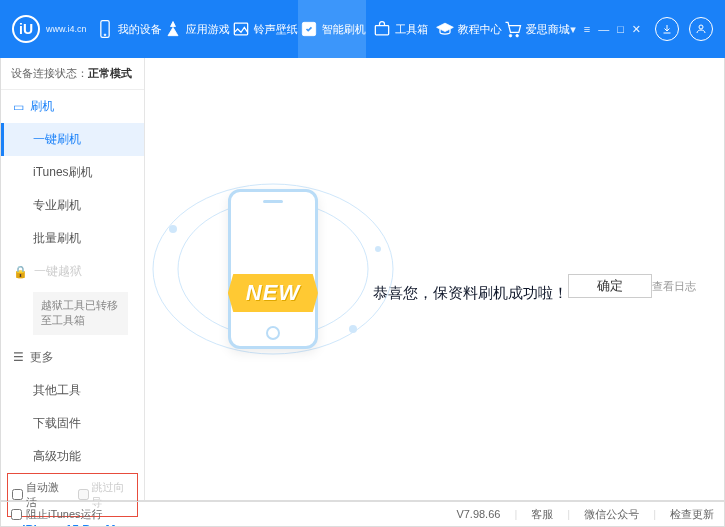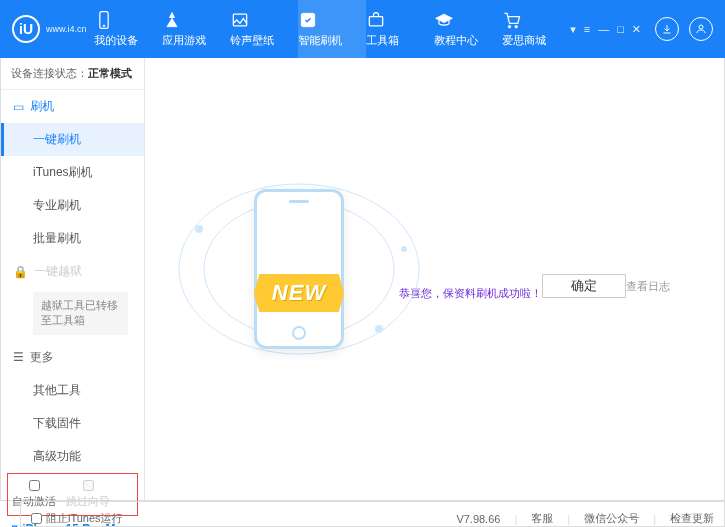--- a/index.html
+++ b/index.html
@@ -7,21 +7,21 @@
 .app { display: flex; flex-direction: column; height: 100%; }
 
 
 .header { background: #1a81f8; color: #fff; height: 58px; display: flex; align-items: center; padding: 0 12px; }
 .logo-area { display: flex; align-items: center; gap: 6px; width: 128px; }
 .logo-icon { width: 28px; height: 28px; border: 2px solid #fff; border-radius: 50%; display: flex; align-items: center; justify-content: center; font-weight: bold; font-size: 14px; }
 .logo-text { display: flex; flex-direction: column; }
 .logo-title { font-size: 14px; font-weight: bold; }
 .logo-sub { font-size: 9px; opacity: 0.9; }
 .nav { display: flex; height: 100%; }
-.nav-item { width: 68px; display: flex; flex-direction: column; align-items: flex-start; justify-content: center; gap: 3px; cursor: pointer; font-size: 11px; }
+.nav-item { width: 68px; display: flex; align-items: center; justify-content: center; gap: 3px; cursor: pointer; font-size: 11px; }
 .nav-item.active { background: #3c96fa; }
 .nav-icon { width: 20px; height: 20px; display: flex; align-items: center; justify-content: center; }
 .nav-icon svg { width: 20px; height: 20px; fill: #fff; stroke: #fff; }
 .header-right { margin-left: auto; display: flex; align-items: center; gap: 10px; }
 .win-controls { display: flex; gap: 8px; font-size: 11px; margin-right: 4px; }
 .win-btn { cursor: pointer; opacity: 0.9; }
 .circle-btn { width: 24px; height: 24px; border: 1.5px solid #fff; border-radius: 50%; display: flex; align-items: center; justify-content: center; cursor: pointer; }
 .circle-btn svg { width: 12px; height: 12px; fill: none; stroke: #fff; stroke-width: 2; }
 
 
@@ -32,43 +32,43 @@
 .status-bar { padding: 8px 10px; font-size: 11px; color: #666; border-bottom: 1px solid #eee; }
 .status-bar b { color: #333; }
 .side-section { padding: 8px 12px; display: flex; align-items: center; gap: 6px; color: #666; font-size: 12px; }
 .side-section.blue { color: #1a81f8; }
 .side-item { padding: 8px 12px 8px 32px; cursor: pointer; color: #555; }
 .side-item.active { background: #e8f2fe; color: #1a81f8; border-left: 3px solid #1a81f8; padding-left: 29px; }
 .side-box { background: #f5f5f5; margin: 4px 16px 6px 32px; padding: 6px 8px; font-size: 11px; color: #888; line-height: 1.4; }
 .lock-icon { color: #ccc; }
 
 .checkboxes { margin-top: auto; border: 1px solid #e74c3c; margin-left: 6px; margin-right: 6px; padding: 6px 4px; display: flex; gap: 10px; font-size: 11px; color: #666; }
-.checkboxes label { display: flex; align-items: center; gap: 3px; flex-direction: column; }
+.checkboxes label { display: flex; align-items: center; gap: 3px; }
 .checkboxes input { width: 11px; height: 11px; }
 .cb-disabled { color: #ccc; }
 
 .device-info { padding: 6px 10px 8px; }
 .device-name { color: #1a81f8; font-size: 12px; font-weight: bold; display: flex; align-items: center; gap: 4px; }
 .phone-icon { color: #1a81f8; font-size: 13px; }
 .storage-badge { display: inline-block; border: 1px solid #999; font-size: 9px; padding: 0 4px; margin-top: 3px; color: #666; }
 
 
 .main { flex: 1; position: relative; background: #fff; display: flex; flex-direction: row; align-items: center; justify-content: center; }
 .illustration { width: 200px; height: 180px; position: relative; margin-top: -20px; }
 .ellipse { position: absolute; }
 .phone-ill { position: absolute; left: 50%; top: 10px; transform: translateX(-50%); width: 90px; height: 160px; background: #fff; border: 3px solid #b9dcf7; border-radius: 12px; box-shadow: 0 4px 12px rgba(0,0,0,0.08); }
 .phone-speaker { position: absolute; top: 8px; left: 50%; transform: translateX(-50%); width: 20px; height: 3px; background: #b9dcf7; border-radius: 2px; }
 .phone-home { position: absolute; bottom: 6px; left: 50%; transform: translateX(-50%); width: 14px; height: 14px; border: 2px solid #b9dcf7; border-radius: 50%; }
 .ribbon { position: absolute; left: 50%; top: 95px; transform: translateX(-50%); background: #ffc933; padding: 6px 18px; font-weight: 900; font-size: 22px; color: #fff; font-style: italic; letter-spacing: 1px; clip-path: polygon(6% 0, 94% 0, 100% 50%, 94% 100%, 6% 100%, 0 50%); text-shadow: 1px 1px 0 #e0a800; }
-.success-text { margin-top: 28px; font-size: 11px; color: #6d28d9; }
+.success-text { margin-top: 28px; font-size: 15px; color: #0f172a; }
 .ok-btn { margin-top: 14px; border: 1px solid #ccc; background: #fff; padding: 2px 28px; font-size: 13px; cursor: pointer; color: #333; }
 .log-link { margin-top: 14px; font-size: 11px; color: #999; cursor: pointer; }
 
 
-.footer { height: 26px; border: 1px solid #ddd; border-top: 1px solid #ddd; display: flex; align-items: flex-end; padding: 0 10px; font-size: 11px; color: #666; margin-left: 20px; }
+.footer { height: 26px; border: 1px solid #ddd; border-top: 1px solid #ddd; display: flex; align-items: center; padding: 0 10px; font-size: 11px; color: #666; }
 .footer-left { display: flex; align-items: center; gap: 4px; }
 .footer-left input { width: 11px; height: 11px; }
 .footer-right { margin-left: auto; display: flex; align-items: center; gap: 14px; }
 .footer-sep { color: #ddd; }
 </style>
 </head>
 <body>
 
 <div class="app">
 

